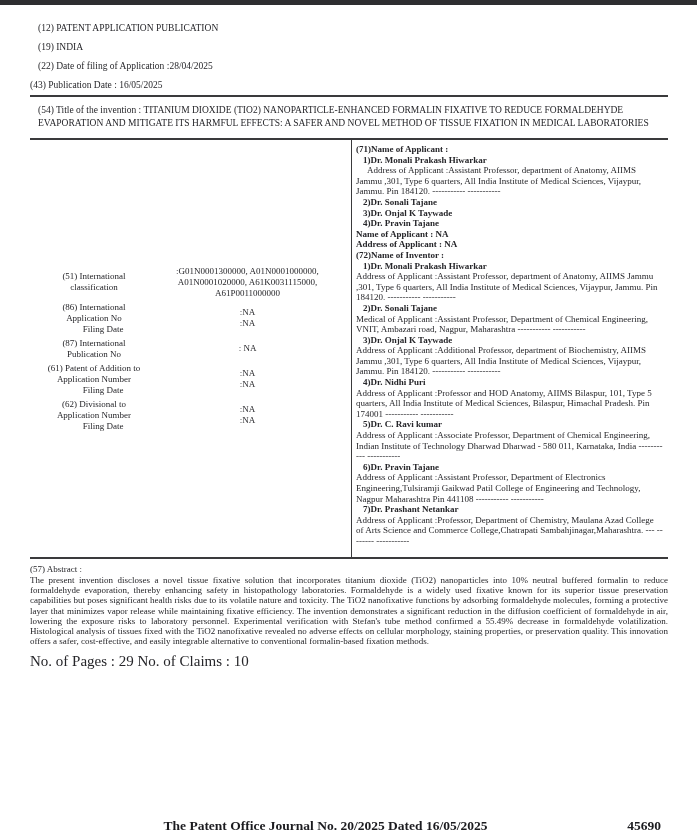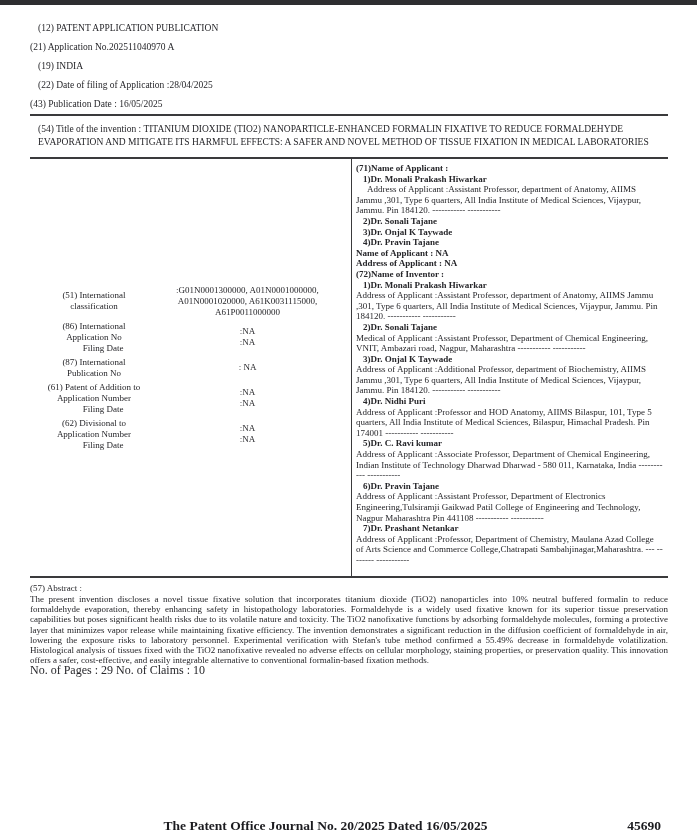--- a/index.html
+++ b/index.html
@@ -53,42 +53,41 @@
   }
   .bold { font-weight: bold; }
   .entry-name { font-weight: bold; padding-left: 7px; }
   .entry-address { text-align: left; }
   .applicants-list .entry:first-child .entry-address { text-indent: 11px; }
   .inventors-list .entry-address { text-indent: 0; }
   
   .abstract-block { font-size: 9px; line-height: 10.2px; padding-top: 4px; }
   .abstract-heading { line-height: 12px; }
   .abstract-text { text-align: justify; }
-  .pages-line { font-size: 12px; }
+  .pages-line { margin-top: 10px; font-size: 15px; }
   
   .footer {
     position: absolute; bottom: 4px; left: 30px;
     width: 638px;
     font-size: 13.5px; color: #1c1c20;
     display: flex; align-items: baseline; font-weight: bold;
   }
   .footer-journal { flex: 1; text-align: center; padding-left: 80px; }
   .footer-pagenum { width: 120px; text-align: right; padding-right: 7px; }
 </style>
 </head>
 <body>
 
 <div class="topbar"></div>
 
 <div class="doc">
 
   <div class="hdr rule">
     <div class="hdr-row">
       <div class="hdr-left">(12) PATENT APPLICATION PUBLICATION</div>
-      <div class="hdr-right">(21) Application No.202511040970 A</div>
     </div>
     <div class="hdr-row">
       <div class="hdr-left">(19) INDIA</div>
       <div class="hdr-right"></div>
     </div>
     <div class="hdr-row">
       <div class="hdr-left">(22) Date of filing of Application :28/04/2025</div>
       <div class="hdr-right">(43) Publication Date : 16/05/2025</div>
     </div>
   </div>

